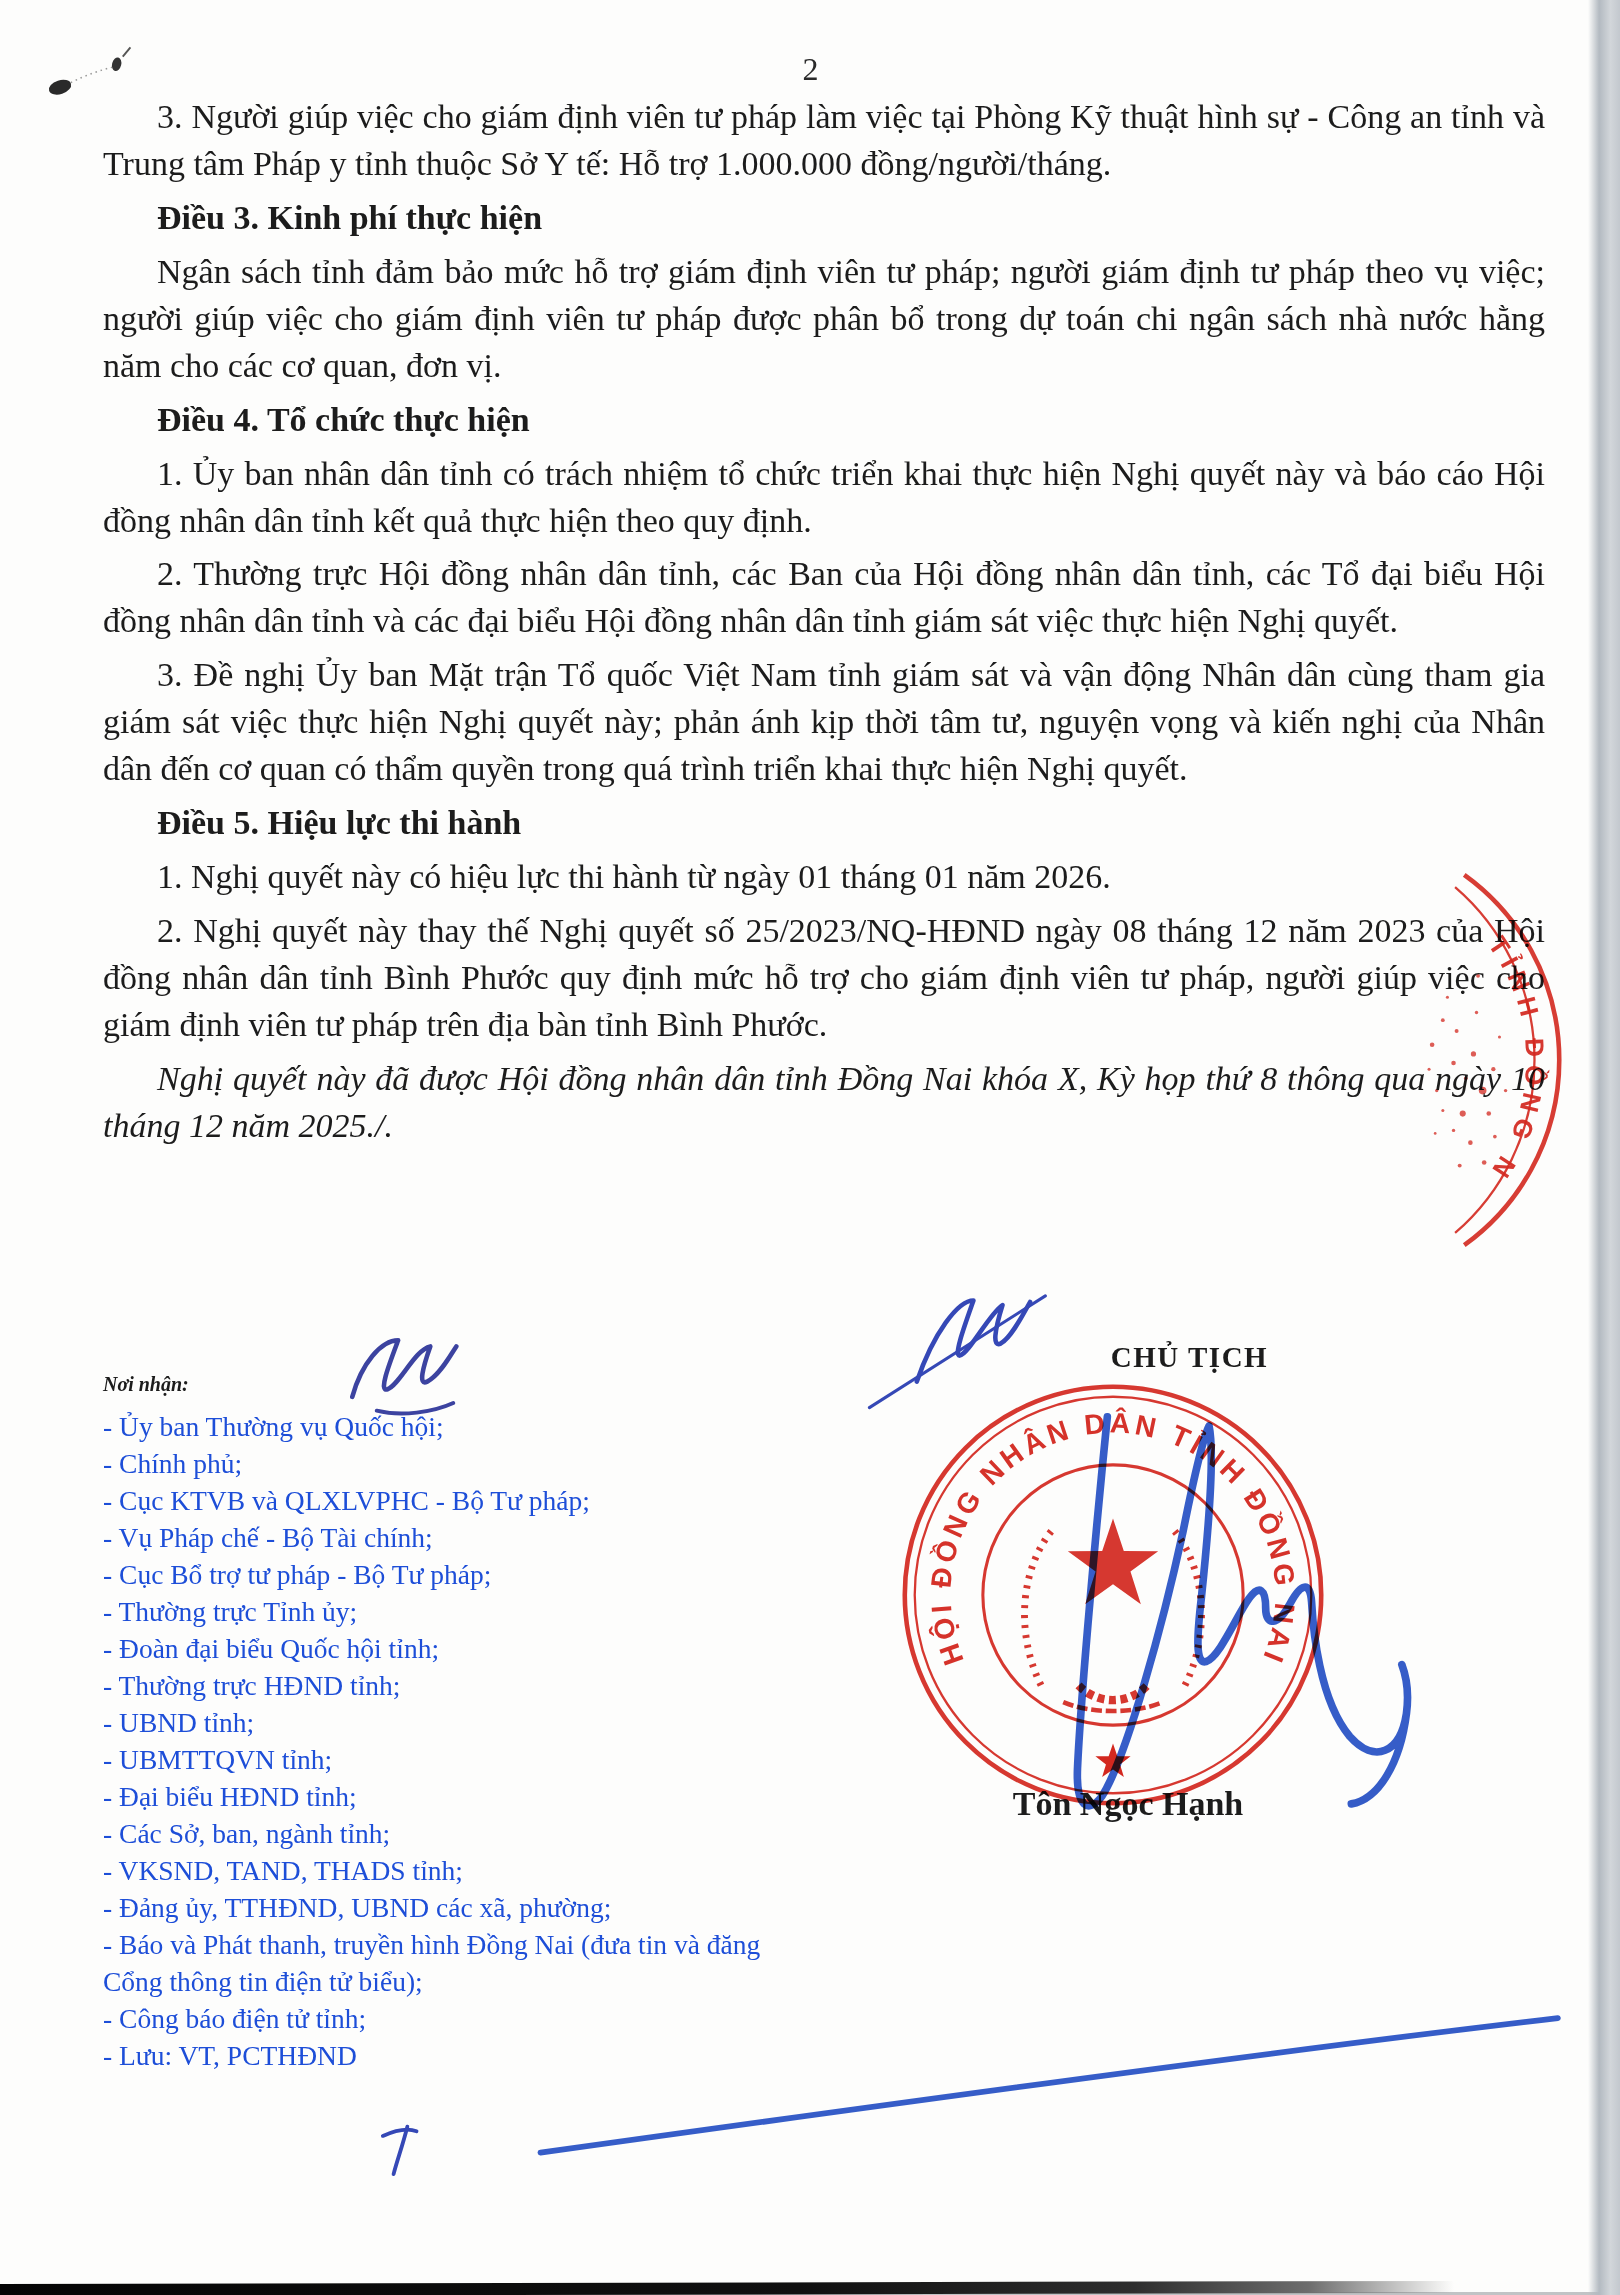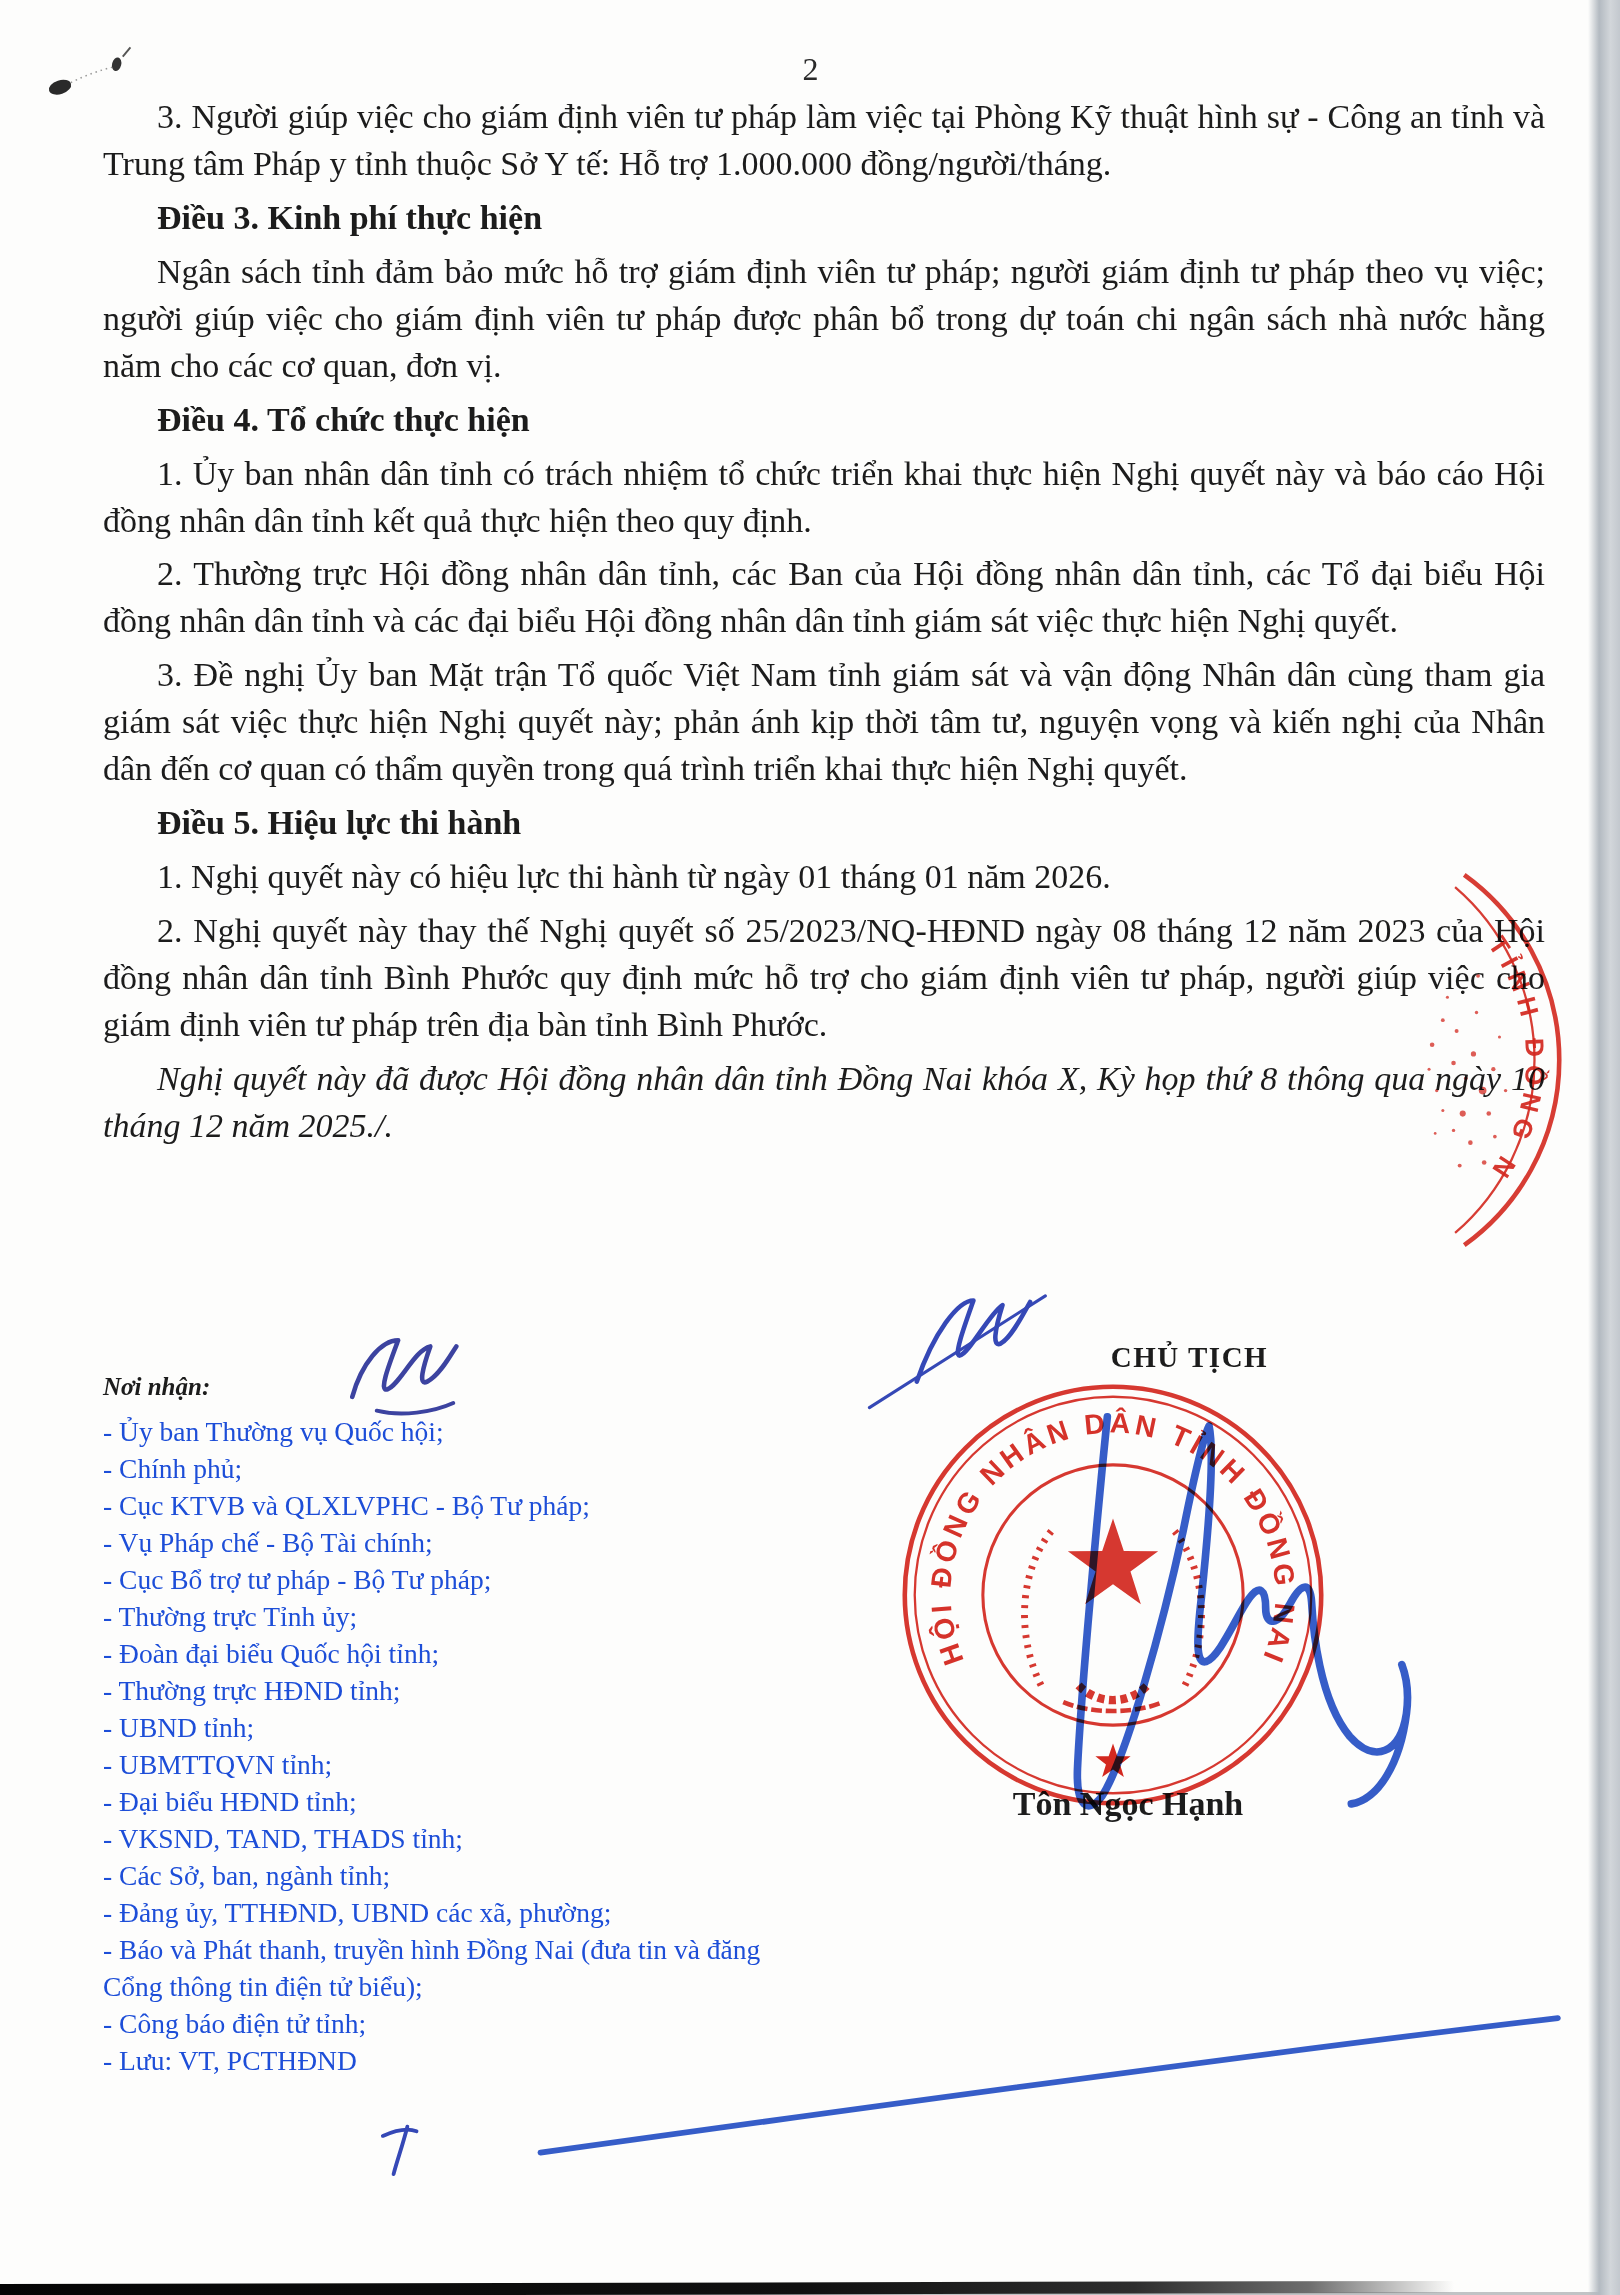--- a/index.html
+++ b/index.html
@@ -19,21 +19,21 @@
     position:absolute;left:103px;top:93px;width:1442px;
     font-size:34px;line-height:47px;text-align:justify;
   }
   .body-text p{margin:0 0 6.9px 0;text-indent:54px;}
   .body-text p.h{font-weight:bold;}
   .body-text p.it{font-style:italic;}
   .footer-left{
     position:absolute;left:103px;top:1373px;width:712px;
   }
   .recipients-label{
-    font-size:25px;font-weight:bold;font-style:italic;margin-bottom:12.2px;
+    font-size:20px;font-weight:bold;font-style:italic;margin-bottom:12.2px;
   }
   .recipient{
     font-size:27.5px;line-height:37px;color:#1d4ed8;
   }
   .signer-title{
     position:absolute;left:941px;top:1341px;width:497px;
     text-align:center;font-size:29px;font-weight:bold;letter-spacing:1.5px;
   }
   .signer-name{
     position:absolute;left:914px;top:1785px;width:428px;
@@ -92,22 +92,22 @@
     <div class="recipient">- Chính phủ;</div>
     <div class="recipient">- Cục KTVB và QLXLVPHC - Bộ Tư pháp;</div>
     <div class="recipient">- Vụ Pháp chế - Bộ Tài chính;</div>
     <div class="recipient">- Cục Bổ trợ tư pháp - Bộ Tư pháp;</div>
     <div class="recipient">- Thường trực Tỉnh ủy;</div>
     <div class="recipient">- Đoàn đại biểu Quốc hội tỉnh;</div>
     <div class="recipient">- Thường trực HĐND tỉnh;</div>
     <div class="recipient">- UBND tỉnh;</div>
     <div class="recipient">- UBMTTQVN tỉnh;</div>
     <div class="recipient">- Đại biểu HĐND tỉnh;</div>
+    <div class="recipient">- Các Sở, ban, ngành tỉnh;</div>
     <div class="recipient">- VKSND, TAND, THADS tỉnh;</div>
-    <div class="recipient">- Các Sở, ban, ngành tỉnh;</div>
     <div class="recipient">- Đảng ủy, TTHĐND, UBND các xã, phường;</div>
     <div class="recipient">- Báo và Phát thanh, truyền hình Đồng Nai (đưa tin và đăng Cổng thông tin điện tử biểu);</div>
     <div class="recipient">- Công báo điện tử tỉnh;</div>
     <div class="recipient">- Lưu: VT, PCTHĐND</div>
   </div>
 
   <div class="signer-title">CHỦ TỊCH</div>
   <div class="signer-name">Tôn Ngọc Hạnh</div>
 
   <svg class="stamp-svg" viewBox="0 0 580 580">

